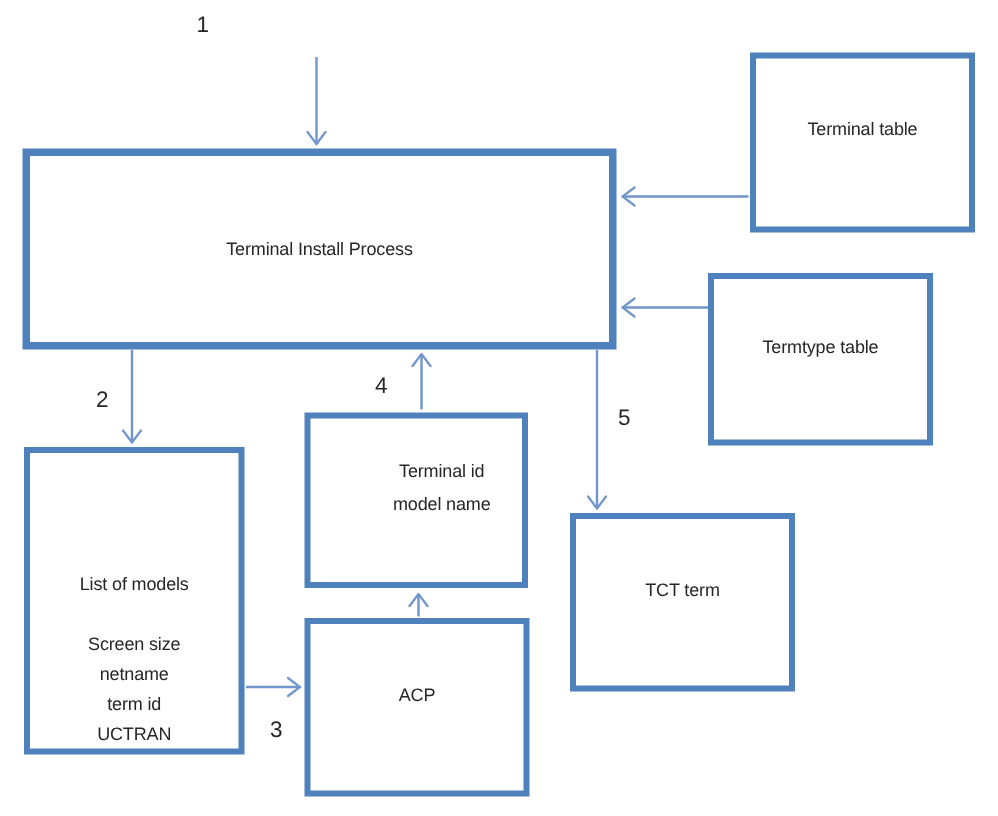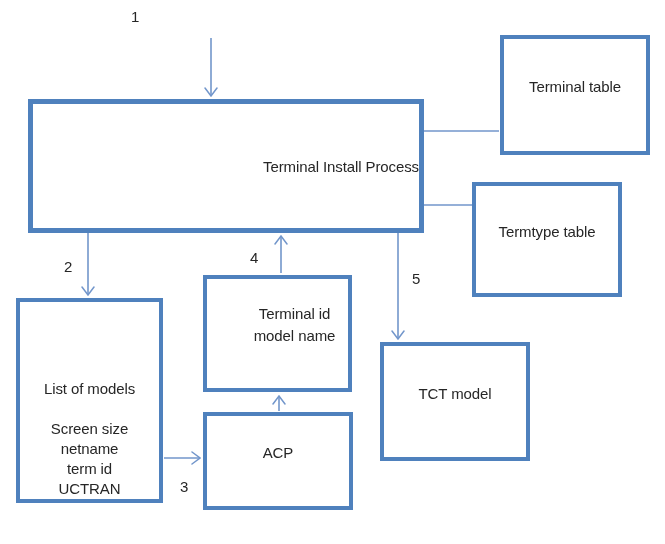--- a/index.html
+++ b/index.html
@@ -32,40 +32,40 @@
   .box {
     position: absolute;
     border: 4px solid var(--box-border);
     background: var(--background);
     display: flex;
     align-items: center;
     justify-content: center;
     text-align: center;
   }
   .box-label {
-    font-size: 15px;
+    font-size: 12px;
     line-height: 21px;
     white-space: pre-line;
     letter-spacing: -0.1px;
   }
   .lbl {
     position: absolute;
     font-size: 15px;
     line-height: 18px;
     white-space: nowrap;
   }
   
-  #box-process      { left: 28px;  top: 99px;  width: 396px; height: 134px; border-width: 5px; padding-bottom: 0; justify-content: flex-end; }
+  #box-process      { left: 15px;  top: 99px;  width: 396px; height: 134px; border-width: 5px; padding-bottom: 0; }
   #box-terminal-tbl { left: 500px; top: 35px;  width: 150px; height: 120px; padding-bottom: 17px; }
   #box-termtype-tbl { left: 472px; top: 182px; width: 150px; height: 115px; padding-bottom: 17px; }
   #box-models       { left: 16px;  top: 298px; width: 147px; height: 205px; align-items: flex-end; padding-top: 35px; }
   #box-models .box-label { line-height: 20px; }
   #box-terminal-id  { left: 203px; top: 275px; width: 149px; height: 117px; padding-bottom: 18px; }
   #box-terminal-id .box-label { line-height: 22px; margin-left: 34px; }
-  #box-acp          { left: 203px; top: 412px; width: 150px; height: 98px; padding-bottom: 17px; }
+  #box-acp          { left: 203px; top: 412px; width: 150px; height: 119px; padding-bottom: 17px; }
   #box-tct          { left: 380px; top: 342px; width: 150px; height: 119px; padding-bottom: 17px; }
 </style>
 </head>
 <body>
 
 <div class="canvas">
 
   <svg class="arrows" width="665" height="544" viewBox="0 0 665 544" xmlns="http://www.w3.org/2000/svg">
     <defs>
       <marker id="ah" markerWidth="10" markerHeight="14" refX="9" refY="7" orient="auto" markerUnits="userSpaceOnUse">
@@ -114,16 +114,16 @@
   <div class="box" id="box-terminal-id">
     <span class="box-label">Terminal id
 model name</span>
   </div>
 
   <div class="box" id="box-acp">
     <span class="box-label">ACP</span>
   </div>
 
   <div class="box" id="box-tct">
-    <span class="box-label">TCT model</span>
+    <span class="box-label">TCT term</span>
   </div>
 
 </div>
 
 </body></html>

